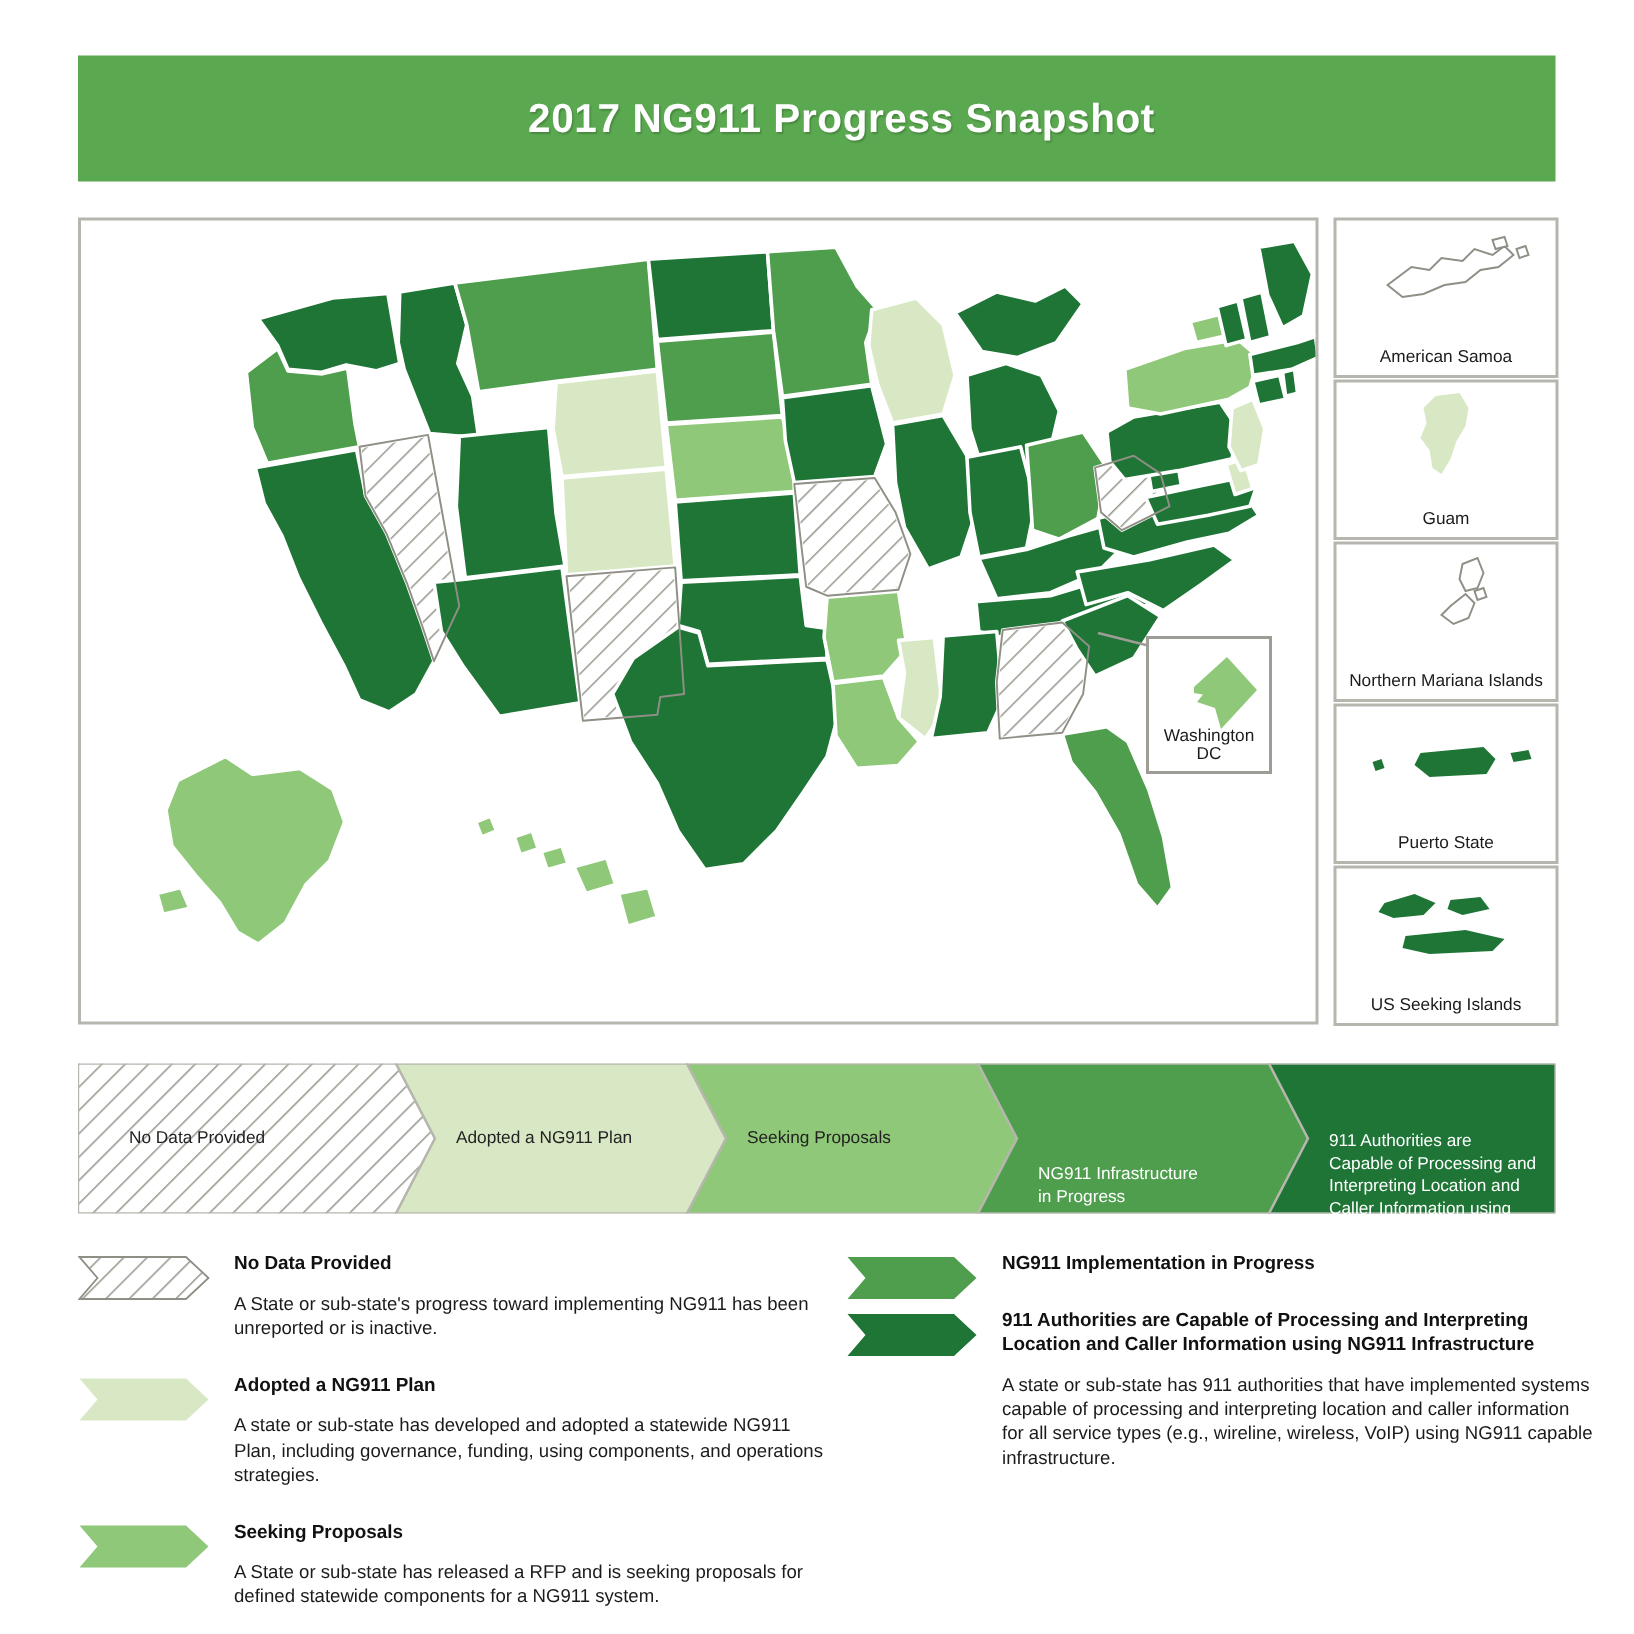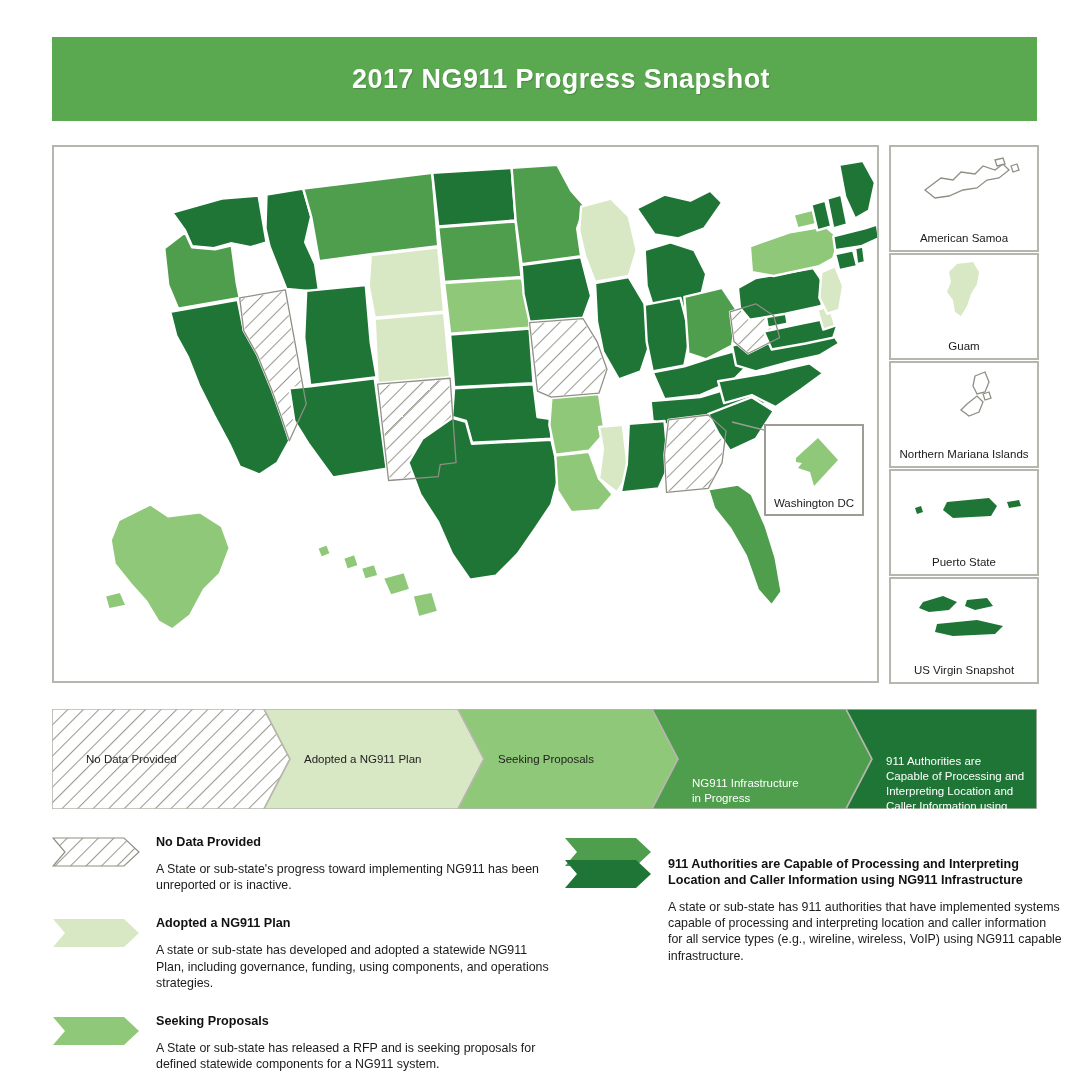--- a/index.html
+++ b/index.html
@@ -26,21 +26,21 @@
 
   
   #map-frame{
     position:absolute; left:52px; top:145px; width:827px; height:538px;
     border:2px solid #b6b6ae; background:#ffffff;
   }
   #usmap{ position:absolute; left:0; top:0; width:100%; height:100%; }
 
   
   #dc-callout{
-    position:absolute; left:764px; top:424px; width:100px; height:92px;
+    position:absolute; left:764px; top:424px; width:84px; height:92px;
     border:2px solid #9d9d95; background:#ffffff; z-index:6;
   }
   #dc-callout .dc-shape{ position:absolute; left:22px; top:10px; width:52px; height:52px; }
   #dc-callout .dc-label{
     position:absolute; left:0; right:0; bottom:5px; text-align:center;
     font-size:11.5px; color:#1b1b1b;
   }
   #dc-leader{ position:absolute; left:700px; top:400px; width:200px; height:140px; z-index:5; pointer-events:none;}
 
   
@@ -202,21 +202,21 @@
   <div class="terr-label">Puerto State</div>
 </div>
 <div class="terr-box" id="terr-4">
   <svg class="terr-art" viewBox="0 0 150 66">
     <g class="terr-paths">
         <path d="M32,20 L52,14 L66,20 L58,28 L38,30 L28,26 Z" fill="#1e7536" stroke="none" stroke-width="1.3"></path>
         <path d="M76,18 L96,16 L102,24 L84,28 L74,24 Z" fill="#1e7536" stroke="none" stroke-width="1.3"></path>
         <path d="M46,42 L86,38 L112,44 L104,52 L62,54 L44,50 Z" fill="#1e7536" stroke="none" stroke-width="1.3"></path>
       </g>
   </svg>
-  <div class="terr-label">US Virgin Snapshot</div>
+  <div class="terr-label">US Seeking Islands</div>
 </div>
 
 <div id="arrow-bar">
   <svg viewBox="0 0 985 100" width="985" height="100">
     <g id="arrow-segments">
         <path d="M0,0 L212,0 L238,50 L212,100 L0,100 L0,0 Z" fill="url(#hatch)" stroke="#b6b6ae" stroke-width="1.6"></path>
         <path d="M212,0 L406,0 L432,50 L406,100 L212,100 L238,50 Z" fill="#d9e8c4" stroke="#b6b6ae" stroke-width="1.6"></path>
         <path d="M406,0 L600,0 L626,50 L600,100 L406,100 L432,50 Z" fill="#8fc878" stroke="#b6b6ae" stroke-width="1.6"></path>
         <path d="M600,0 L794,0 L820,50 L794,100 L600,100 L626,50 Z" fill="#4e9e4d" stroke="#b6b6ae" stroke-width="1.6"></path>
         <path d="M794,0 L985,0 L985,50 L985,100 L794,100 L820,50 Z" fill="#1e7536" stroke="#b6b6ae" stroke-width="1.6"></path>
@@ -275,20 +275,21 @@
           <div class="legend-desc">A State or sub-state has released a RFP and is seeking proposals for defined statewide components for a NG911 system.</div>
         </div>
       </div>
     </div>
   <div class="legend-col" id="legend-col-right">
       <div class="legend-item">
         <svg class="legend-swatch" viewBox="0 0 88 30">
           <path d="M1,1 L72,1 L87,15 L72,29 L1,29 L13,15 Z" fill="#4e9e4d" stroke="none" stroke-width="1.2"></path>
         </svg>
         <div class="legend-text">
+          <div class="legend-title">NG911 Implementation in Progress</div>
         </div>
       </div>
       <div class="legend-item">
         <svg class="legend-swatch" viewBox="0 0 88 30">
           <path d="M1,1 L72,1 L87,15 L72,29 L1,29 L13,15 Z" fill="#1e7536" stroke="none" stroke-width="1.2"></path>
         </svg>
         <div class="legend-text">
           <div class="legend-title">911 Authorities are Capable of Processing and Interpreting Location and Caller Information using NG911 Infrastructure</div>
           <div class="legend-desc">A state or sub-state has 911 authorities that have implemented systems capable of processing and interpreting location and caller information for all service types (e.g., wireline, wireless, VoIP) using NG911 capable infrastructure.</div>
         </div>

